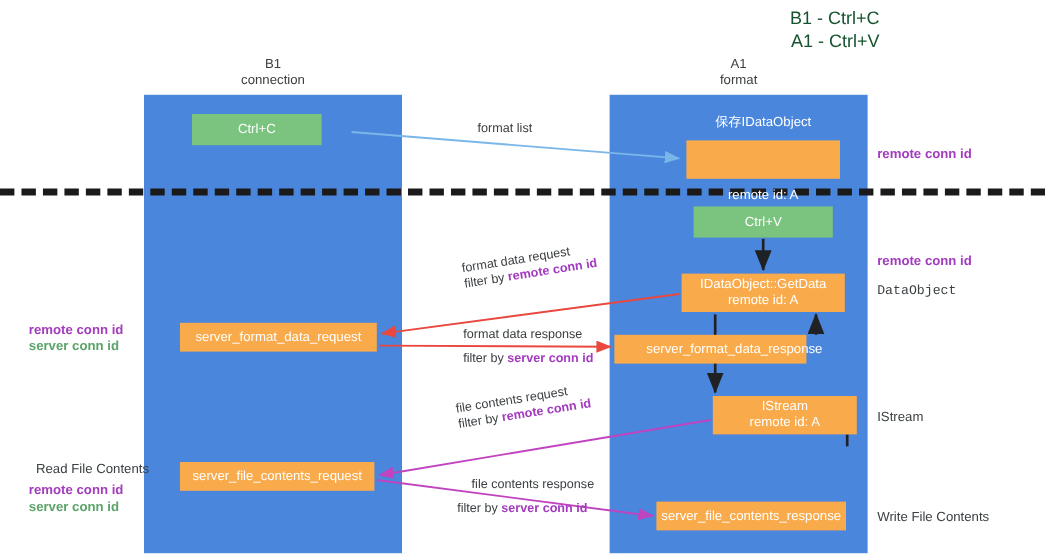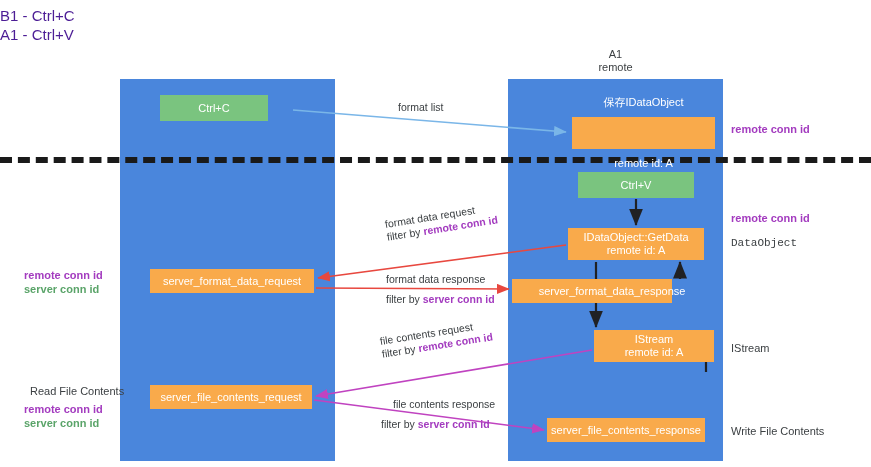--- a/index.html
+++ b/index.html
@@ -4,42 +4,42 @@
 <style>
   html,body{margin:0;padding:0;}
   body{
     width:871px;height:467px;background:#ffffff;position:relative;
     font-family:"Liberation Sans","DejaVu Sans",sans-serif;
     overflow:hidden;color:#3c4043;
   }
   .stage{position:absolute;inset:0;}
   .abs{position:absolute;}
   
-  #title{left:0;top:6px;width:733px;text-align:left;font-size:15px;line-height:19px;color:#4c1d95;}
+  #title{left:0;top:6px;width:733px;text-align:right;font-size:15px;line-height:19px;color:#14532d;}
   
   .colhead{font-size:11px;line-height:13px;text-align:center;color:#3c4043;}
   #head-b1{left:120px;top:48px;width:215px;}
   #head-a1{left:508px;top:48px;width:215px;}
   
   .panel{background:#4a86dc;}
   #panel-b1{left:120px;top:79px;width:215px;height:382px;}
   #panel-a1{left:508px;top:79px;width:215px;height:382px;}
   
   #divider{left:0;top:157px;width:871px;height:0;border-top:6px dashed #1a1a1a;}
   
   .box{
     box-sizing:border-box;color:#ffffff;font-size:11px;line-height:13px;
     display:flex;flex-direction:column;align-items:center;justify-content:center;
     text-align:center;padding:2px 4px;
   }
   .green{background:#7ac47f;}
   .orange{background:#f9aa4b;}
   #box-ctrlc{left:160px;top:95px;width:108px;height:26px;}
   #box-ctrlv{left:578px;top:172px;width:116px;height:26px;}
-  #box-idataobject{left:572px;top:117px;width:143px;height:32px;gap:48px;}
+  #box-idataobject{left:572px;top:117px;width:128px;height:32px;gap:48px;}
   #box-getdata{left:568px;top:228px;width:136px;height:32px;}
   #box-istream{left:594px;top:330px;width:120px;height:32px;}
   #box-sfdreq{left:150px;top:269px;width:164px;height:24px;}
   #box-sfdresp{left:512px;top:279px;width:160px;height:24px;padding-left:44px;}
   #box-sfcreq{left:150px;top:385px;width:162px;height:24px;}
   #box-sfcresp{left:547px;top:418px;width:158px;height:24px;}
   
   .note{font-size:11px;line-height:14px;}
   .nt-purple{color:#a33bbf;font-weight:bold;}
   .nt-green{color:#5aa469;font-weight:bold;}
@@ -65,23 +65,27 @@
 </head>
 <body>
 
 <div class="stage">
 
   <div class="abs" id="title">
     <div>B1 - Ctrl+C</div>
     <div>A1 - Ctrl+V</div>
   </div>
 
+  <div class="abs colhead" id="head-b1">
+    <div>B1</div>
+    <div>connection</div>
+  </div>
   <div class="abs colhead" id="head-a1">
     <div>A1</div>
-    <div>remote</div>
+    <div>format</div>
   </div>
 
   <div class="abs panel" id="panel-b1"></div>
   <div class="abs panel" id="panel-a1"></div>
 
   <svg class="lines" viewBox="0 0 871 467">
     <defs>
       <marker id="ah-blue" markerWidth="9" markerHeight="9" refX="7.5" refY="3.2" orient="auto">
         <path d="M0,0 L8,3.2 L0,6.4 z" fill="#7ab6e8"></path>
       </marker>

